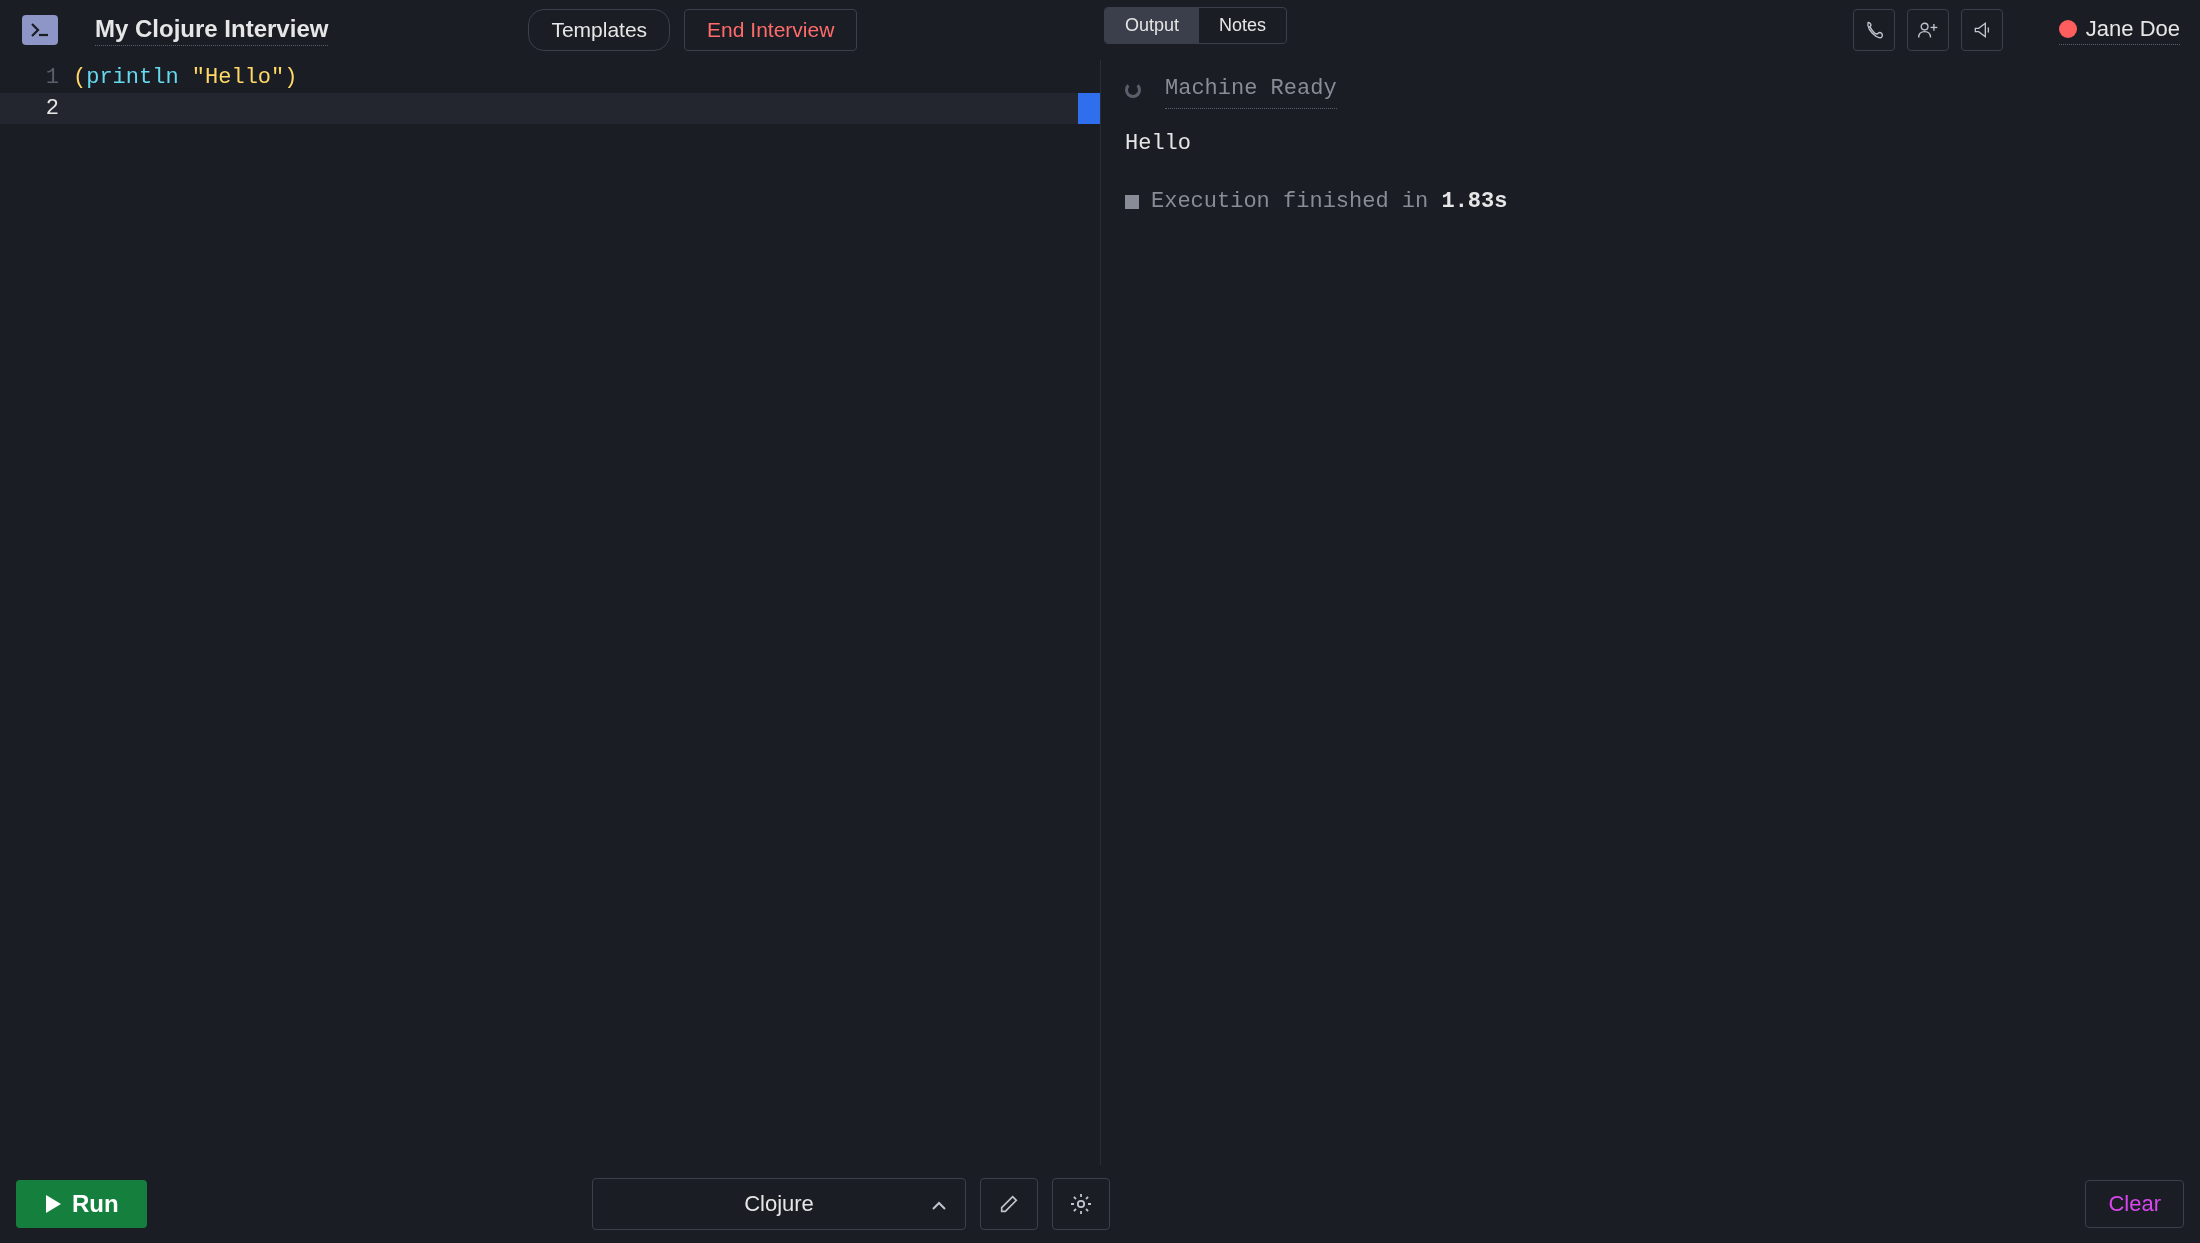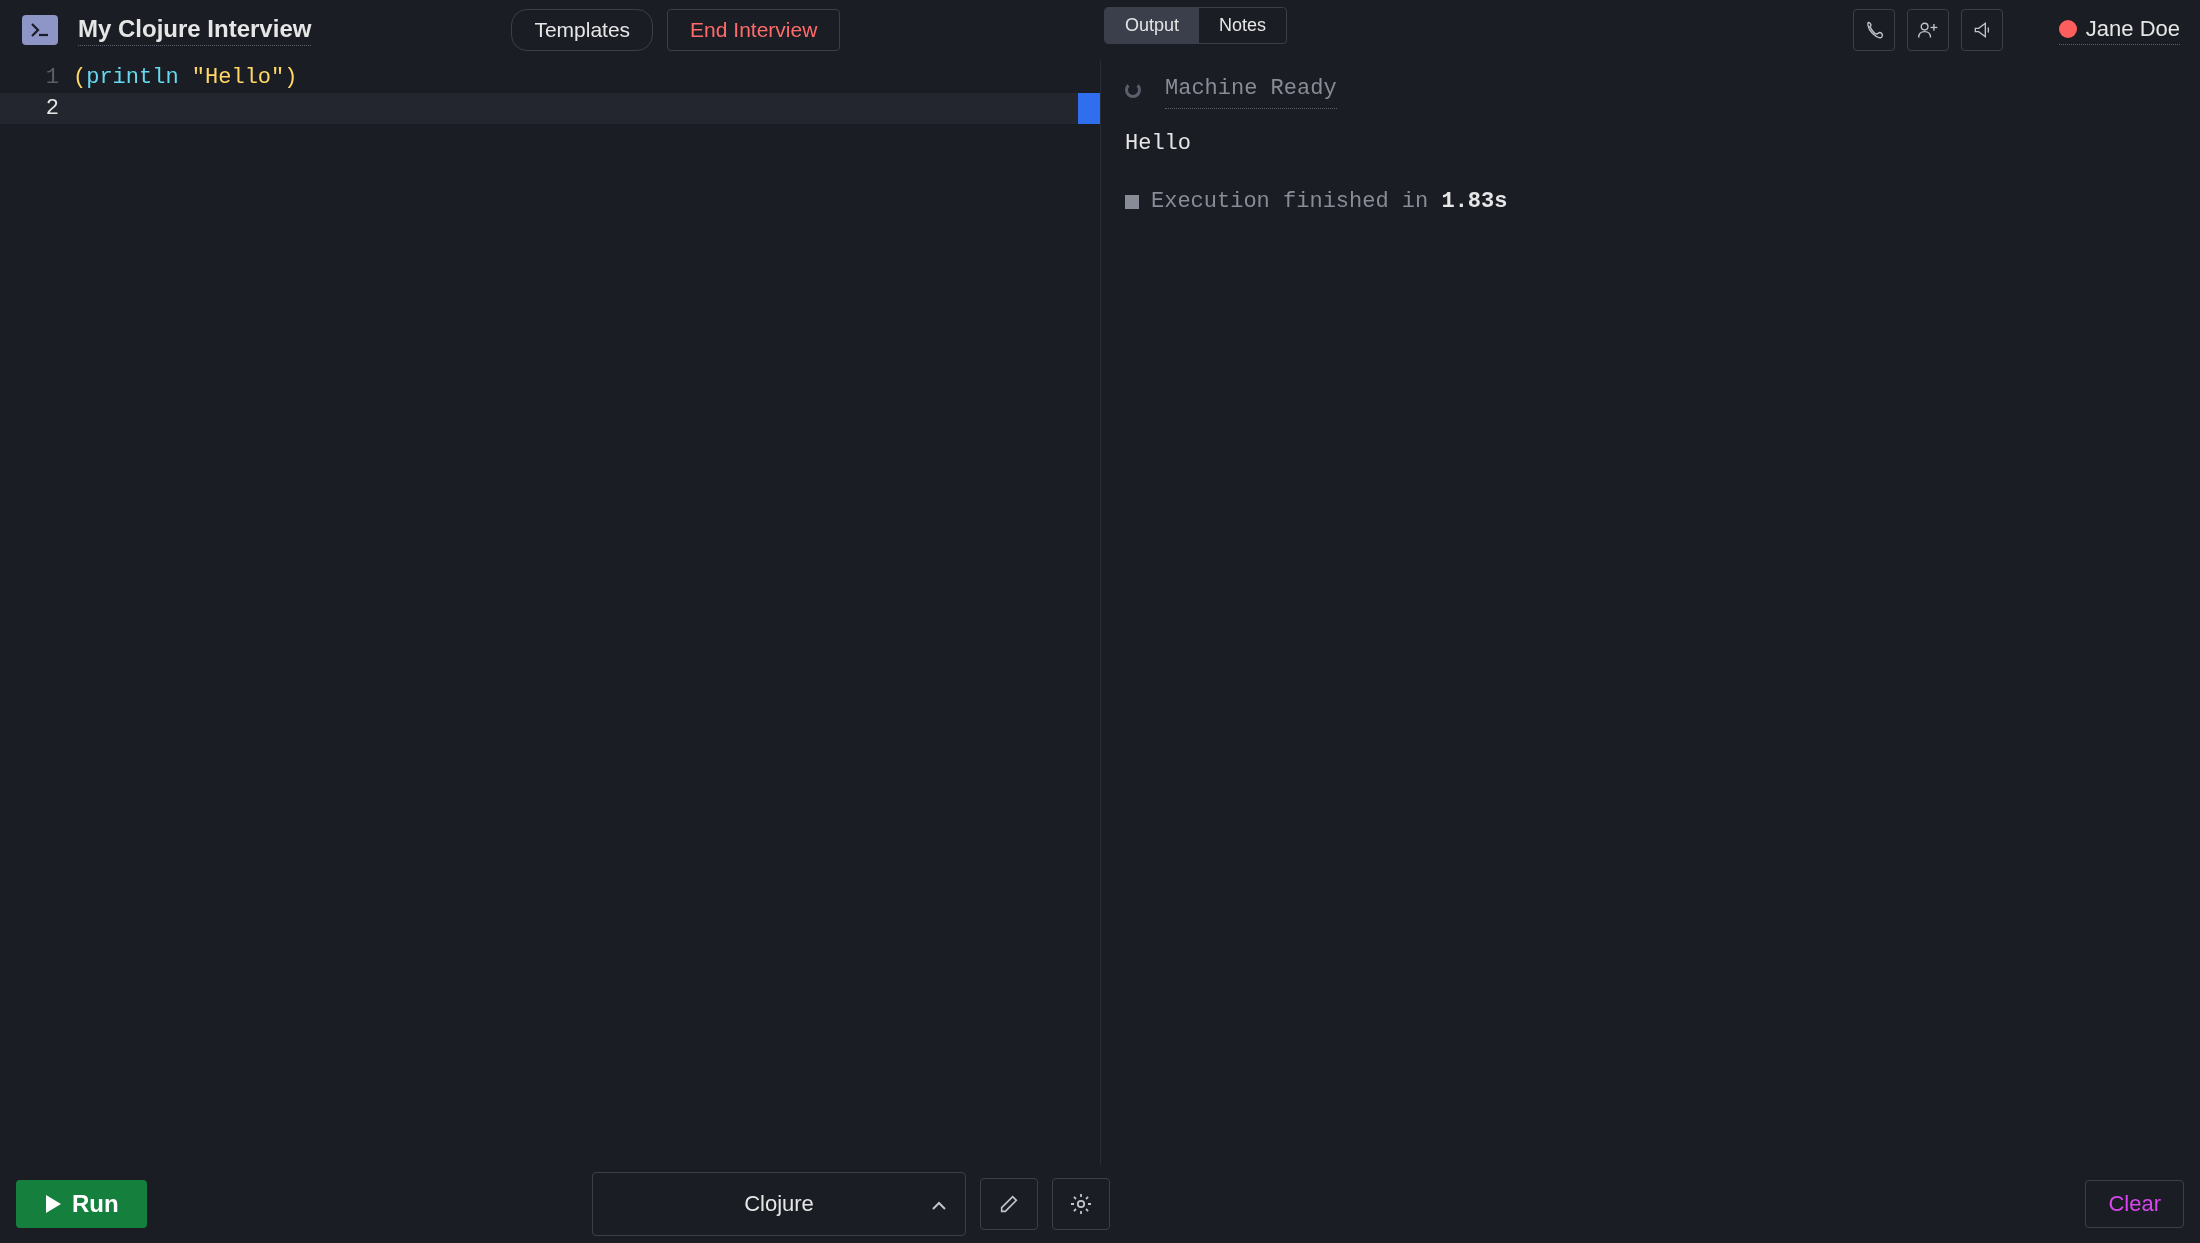--- a/index.html
+++ b/index.html
@@ -23,21 +23,21 @@
       height: 60px;
       display: flex;
       align-items: center;
       padding: 0 20px 0 22px;
       background: #1a1d23;
     }
 
     .header-left {
       display: flex;
       align-items: center;
-      gap: 20px;
+      gap: 37px;
       flex: 0 0 auto;
     }
 
     .logo-box {
       width: 36px;
       height: 30px;
       background: #8e95c7;
       border-radius: 4px;
       display: flex;
       align-items: center;
@@ -285,21 +285,21 @@
       align-items: center;
       gap: 10px;
     }
 
     .btn-run svg { display:block; }
 
     .lang-select {
       margin-left: auto;
       margin-right: 0;
       width: 374px;
-      height: 64px;
+      height: 52px;
       border: 1px solid #3a3f4b;
       border-radius: 4px;
       background: transparent;
       color: #e6e6e6;
       font-size: 22px;
       display: flex;
       align-items: center;
       justify-content: center;
       position: relative;
       cursor: pointer;

